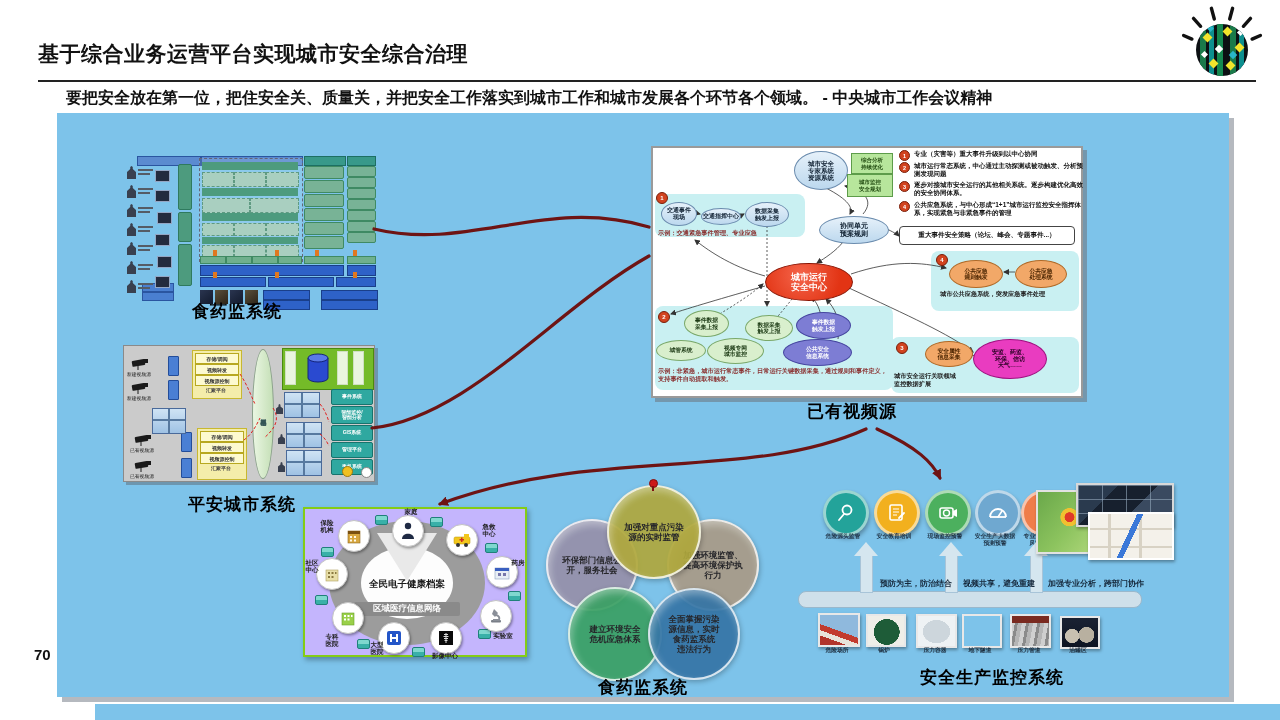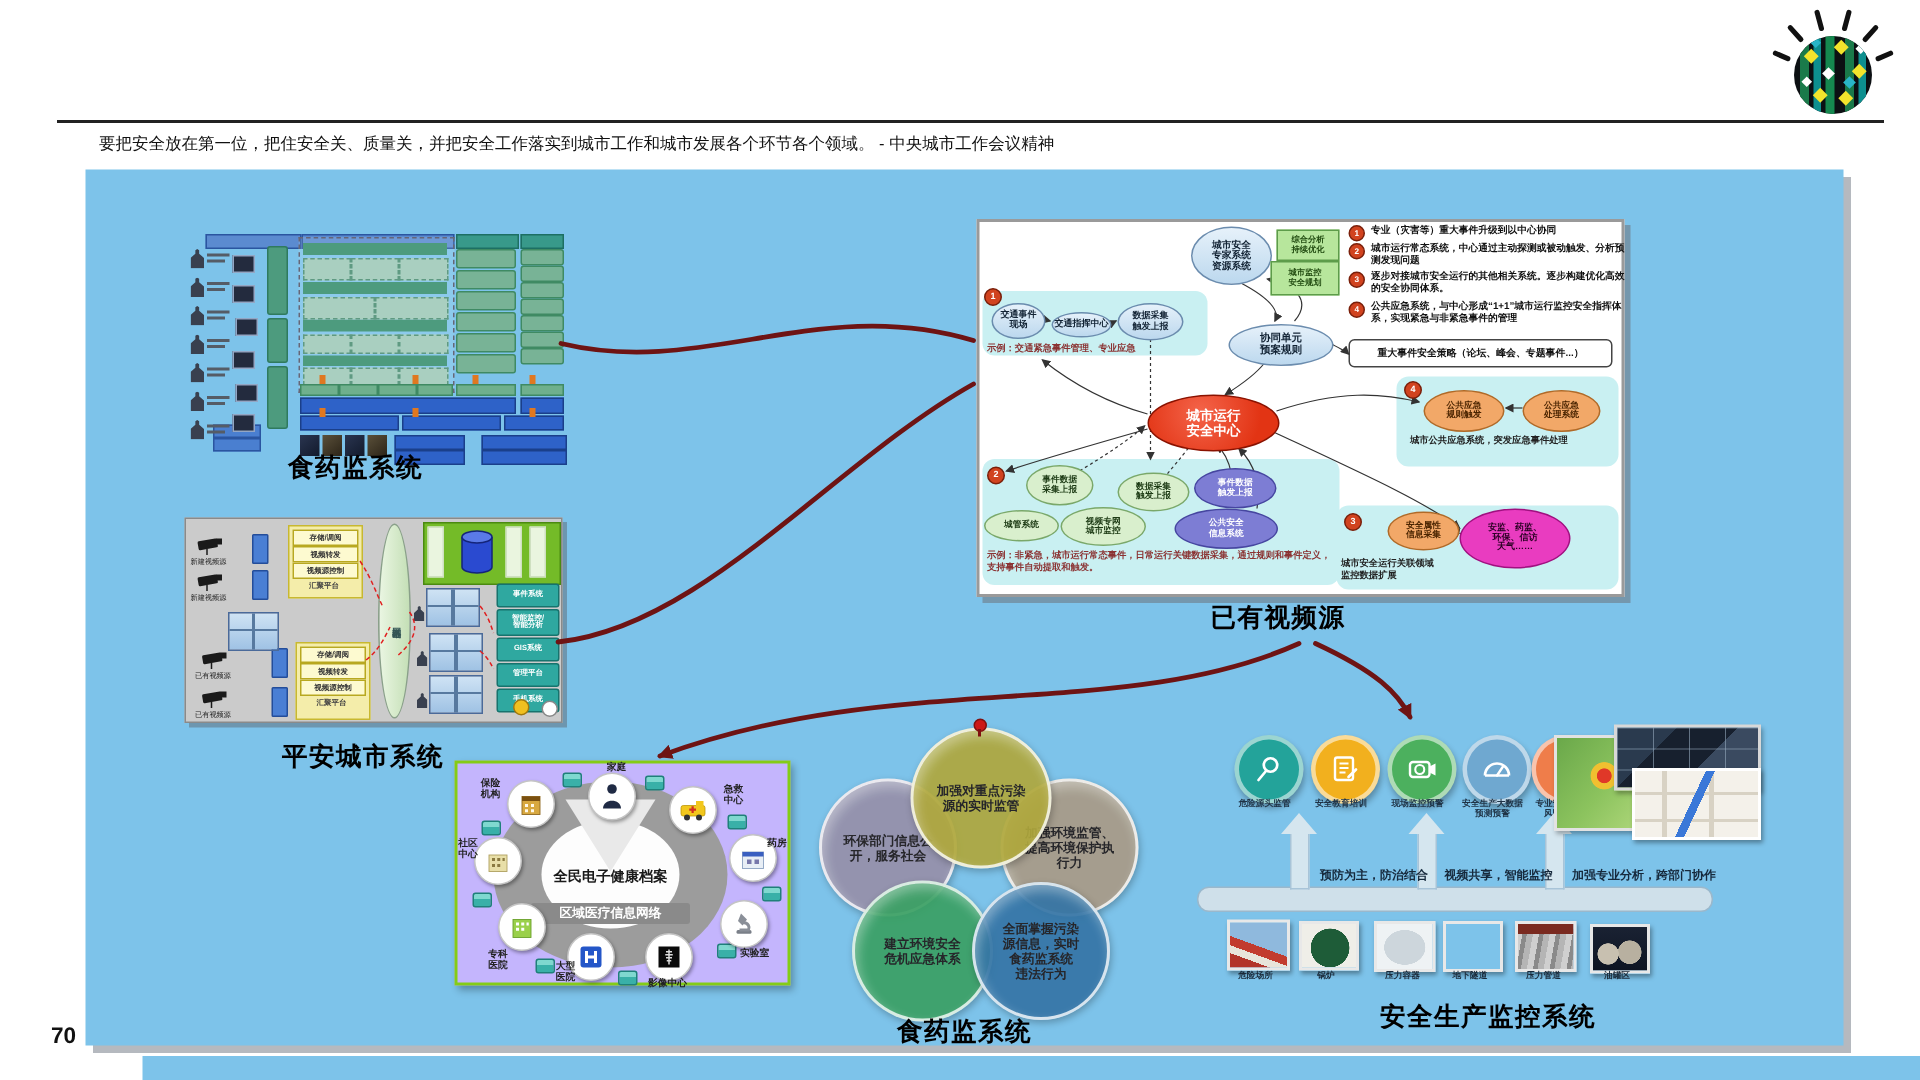--- a/index.html
+++ b/index.html
@@ -6,22 +6,22 @@
   .slide{position:relative;width:1280px;height:720px;background:#fff;overflow:hidden;
          font-family:"Liberation Sans",sans-serif}
   .abs{position:absolute}
   .t{position:absolute;font-family:"Liberation Sans",sans-serif;color:#111}
   .pre{white-space:pre-line}
   .cap{position:absolute;font-weight:bold;color:#000;font-size:17px;letter-spacing:1px}
 
   
   .title{left:38px;top:40px;font-size:21px;font-weight:bold;letter-spacing:.5px}
   .rule{position:absolute;left:38px;top:80px;width:1218px;height:2px;background:#222}
-  .quote{left:66px;top:88px;width:1120px;font-size:11px;font-weight:normal}
-  .pagenum{left:34px;top:682px;font-size:15px;font-weight:bold}
+  .quote{left:66px;top:88px;width:1120px;font-size:16px;font-weight:bold}
+  .pagenum{left:34px;top:646px;font-size:15px;font-weight:bold}
 
   
   .board{position:absolute;left:57px;top:113px;width:1172px;height:584px;background:#7dc3ea;
          box-shadow:5px 5px 0 rgba(120,128,138,.55)}
   .strip{position:absolute;left:95px;top:704px;width:1185px;height:16px;background:#7dc3ea}
 
   
   .dk{position:absolute}
   .dbar{background:#5b8bd0;border:1px solid #2a55a0}
   .tbar{background:#38998a;border:1px solid #1d6f63}
@@ -151,20 +151,21 @@
           background:#cc1818;border:1px solid #801010;z-index:4}
   .envpin2{position:absolute;left:652px;top:486px;width:2px;height:5px;background:#801010;z-index:4}
   svg{display:block}
   .nosel{pointer-events:none}
 </style>
 </head>
 <body>
 
 <div class="slide">
 
+  <div class="t title">基于综合业务运营平台实现城市安全综合治理</div>
   <div class="rule"></div>
   <div class="t quote">要把安全放在第一位，把住安全关、质量关，并把安全工作落实到城市工作和城市发展各个环节各个领域。 - 中央城市工作会议精神</div>
   <div class="t pagenum">70</div>
 
   <svg class="abs nosel" style="left:1180px;top:4px" width="86" height="76">
     <defs>
         <clipPath id="lg">
           <circle cx="42" cy="46" r="26"></circle>
         </clipPath>
       </defs>
@@ -688,21 +689,21 @@
   </div>
   <div class="abs" style="left:939px;top:542px;width:24px">
     <div class="blkhead"></div>
       <div class="blkstem"></div>
   </div>
   <div class="abs" style="left:1024px;top:542px;width:24px">
     <div class="blkhead"></div>
       <div class="blkstem"></div>
   </div>
   <div class="anote" style="left:880px;top:578px">预防为主，防治结合</div>
-  <div class="anote" style="left:963px;top:578px">视频共享，智能监控</div>
+  <div class="anote" style="left:963px;top:578px">视频共享，避免重建</div>
   <div class="anote" style="left:1048px;top:578px">加强专业分析，跨部门协作</div>
 
   <div class="photo pp1" style="left:818px;top:613px;width:38px;height:30px"></div>
   <div class="plab" style="left:815px;top:646px">危险场所</div>
   <div class="photo pp2" style="left:866px;top:614px;width:36px;height:29px"></div>
   <div class="plab" style="left:862px;top:646px">锅炉</div>
   <div class="photo pp3" style="left:916px;top:614px;width:37px;height:30px"></div>
   <div class="plab" style="left:913px;top:646px">压力容器</div>
   <div class="photo pp4" style="left:962px;top:614px;width:36px;height:30px"></div>
   <div class="plab" style="left:958px;top:646px">地下隧道</div>

